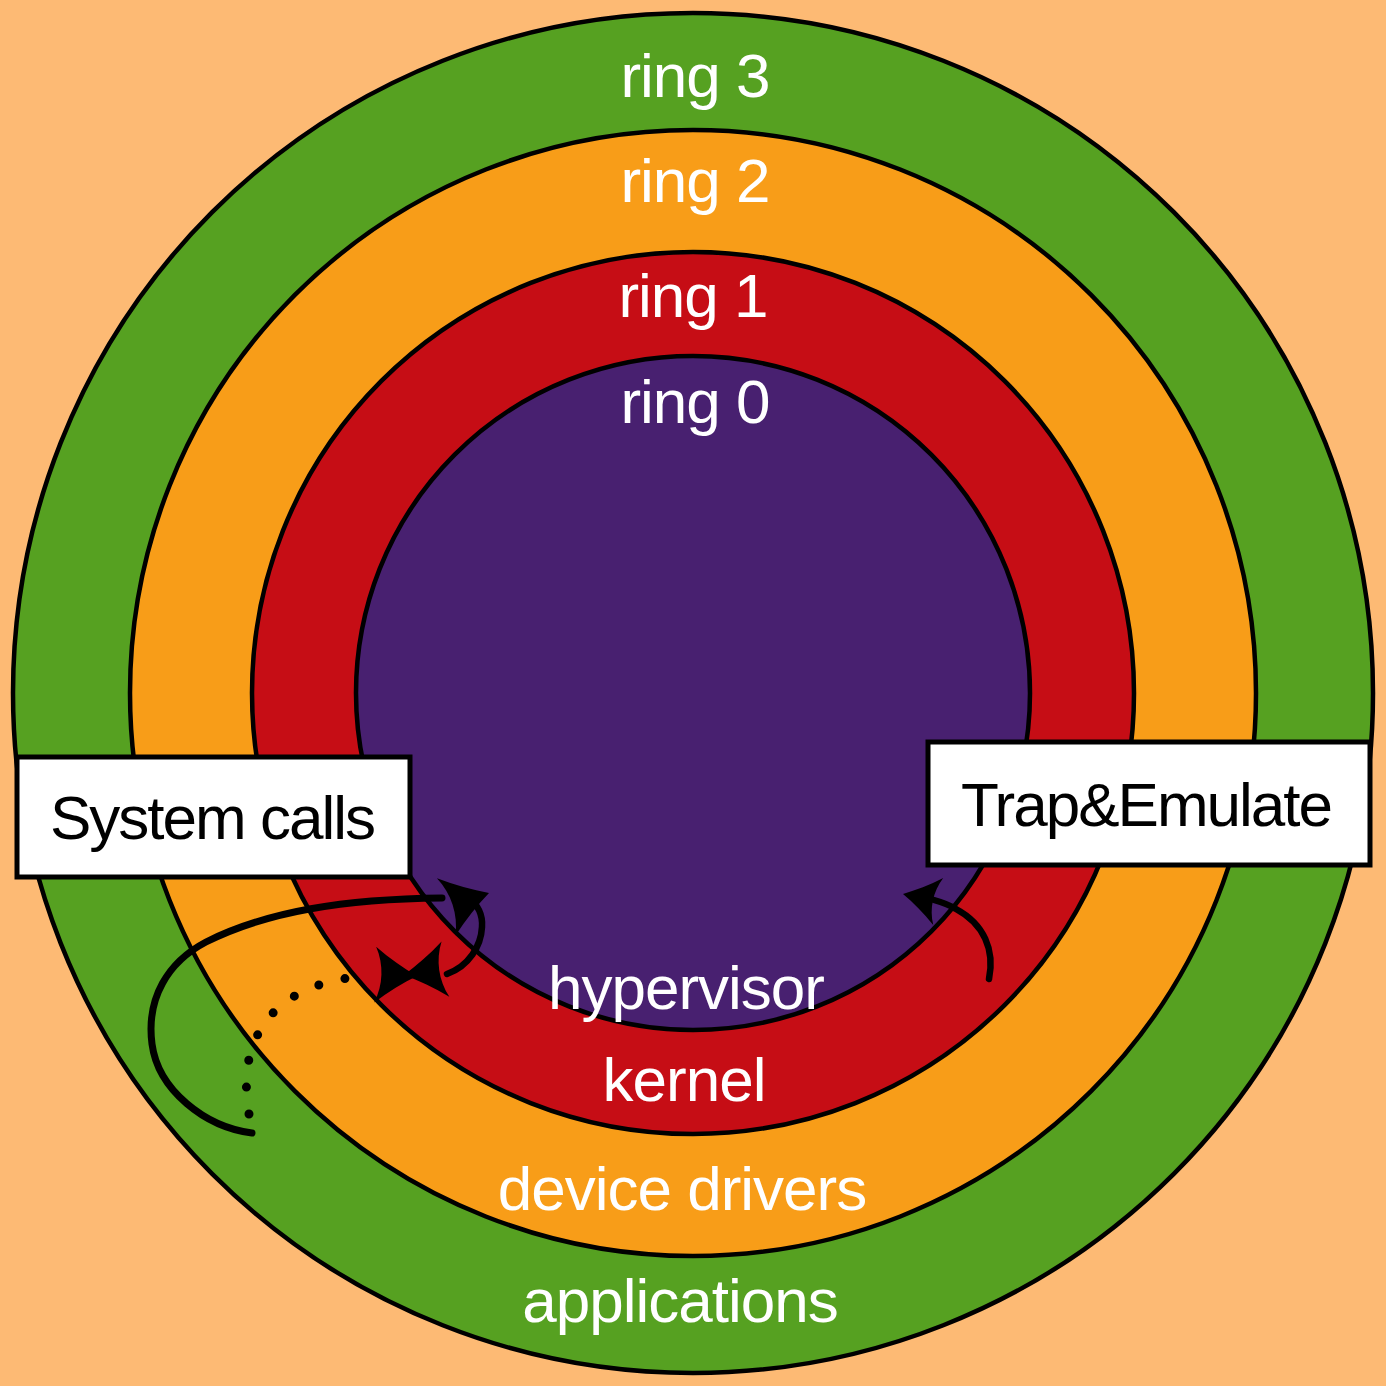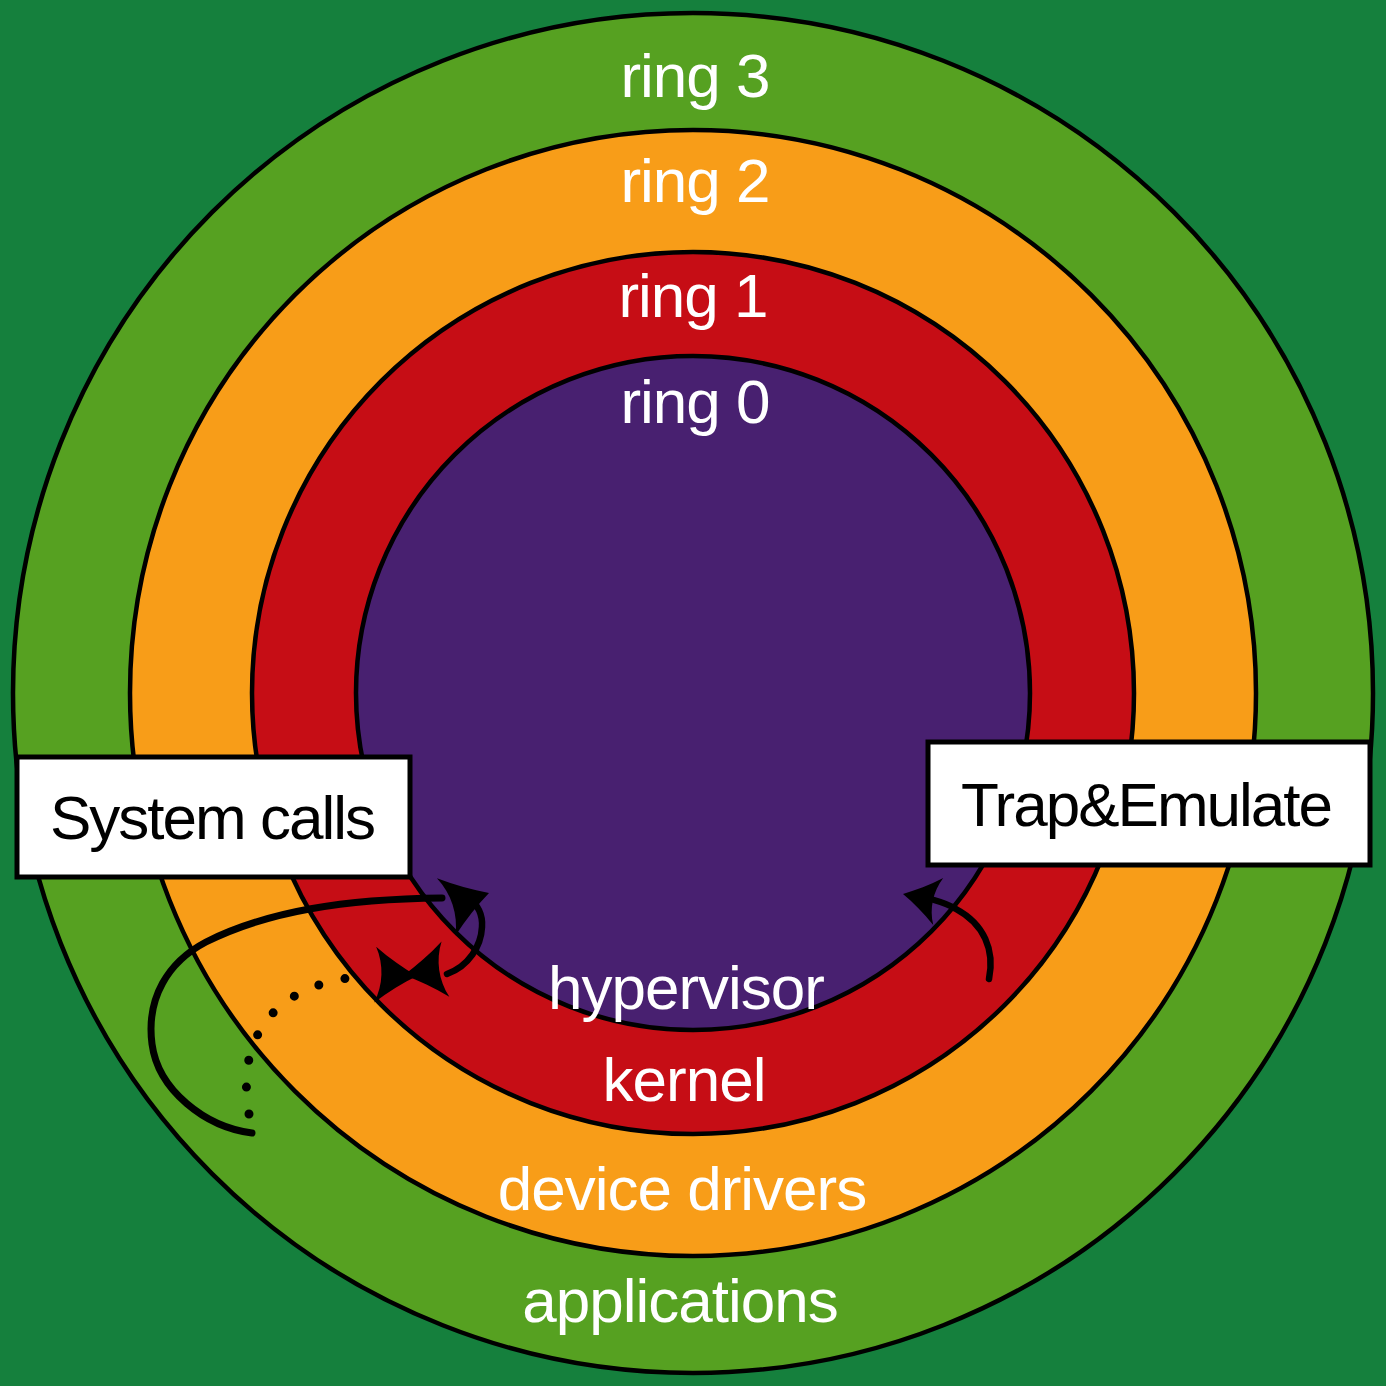--- a/index.html
+++ b/index.html
@@ -1,20 +1,20 @@
 <!DOCTYPE html>
 <html><head>
 <meta charset="utf-8">
 <style>
   html, body { margin: 0; padding: 0; background: #ffffff; }
   #stage {
     position: relative;
     width: 1386px;
     height: 1386px;
-    background: #15803d;
+    background: #fdba74;
     font-family: "Liberation Sans", "DejaVu Sans", sans-serif;
     text-align: center;
   }
   svg { display: block; }
   .ring-outline { stroke: #000000; stroke-width: 4.5; }
   .ring-label {
     fill: #ffffff;
     font-size: 62px;
     letter-spacing: -1px;
     text-anchor: middle;

